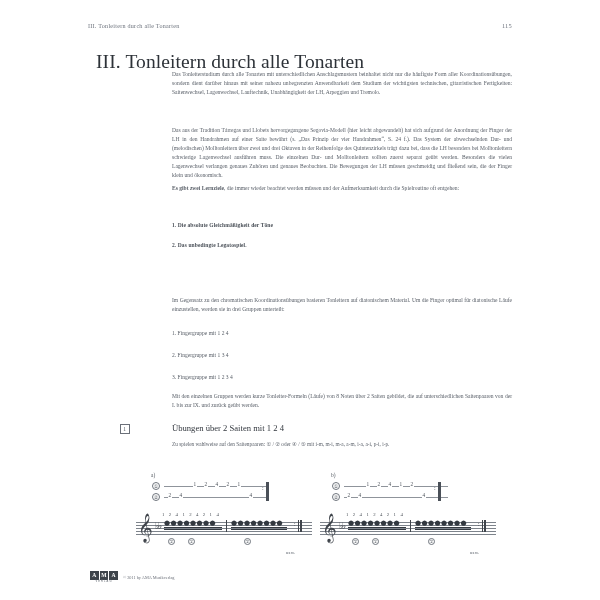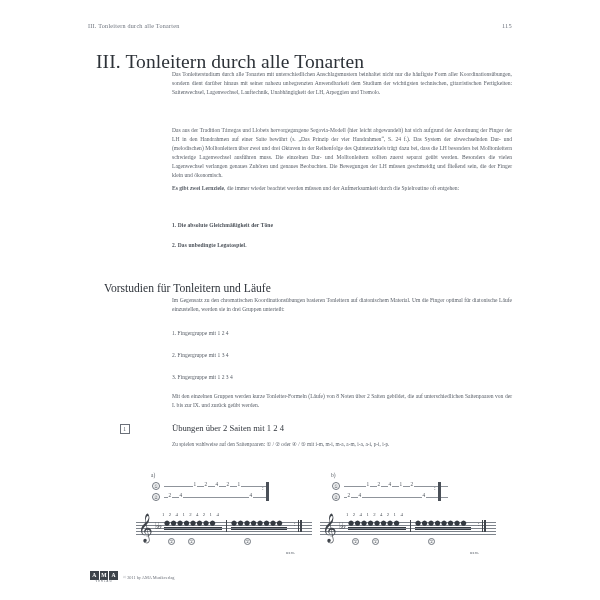--- a/index.html
+++ b/index.html
@@ -378,21 +378,20 @@
   </div>
 
   <div class="col" id="para-block-2">
     <p>Das aus der Tradition Tárregas und Llobets hervorgegangene Segovia-Modell (hier leicht abgewandelt) hat sich aufgrund der Anordnung der Finger der LH in den Handrahmen auf einer Saite bewährt (s. „Das Prinzip der vier Handrahmen“, S. 24 f.). Das System der abwechselnden Dur- und (melodischen) Molltonleitern über zwei und drei Oktaven in der Reihenfolge des Quintenzirkels trägt dazu bei, dass die LH besonders bei Molltonleitern schwierige Lagenwechsel ausführen muss. Die einzelnen Dur- und Molltonleitern sollten zuerst separat geübt werden. Besonders die vielen Lagenwechsel verlangen genaues Zuhören und genaues Beobachten. Die Bewegungen der LH müssen geschmeidig und fließend sein, die der Finger klein und ökonomisch.</p>
   <p style="margin-top: 4px;"><b>Es gibt zwei Lernziele</b>, die immer wieder beachtet werden müssen und der Aufmerksamkeit durch die Spielroutine oft entgehen:</p>
     </div>
 
   <div class="goal" id="goal-1">1. Die absolute Gleichmäßigkeit der Töne</div>
   <div class="goal" id="goal-2">2. Das unbedingte Legatospiel.</div>
 
-  <h2 class="section-heading">Vorstudien für Tonleitern und Läufe</h2>
 
   <div class="col" id="para-block-3">
     <p>Im Gegensatz zu den chromatischen Koordinationsübungen basieren Tonleitern auf diatonischem Material. Um die Finger optimal für diatonische Läufe einzustellen, werden sie in drei Gruppen unterteilt:</p>
   </div>
 
   <div class="fingergroup" id="fg-1">1. Fingergruppe mit 1 2 4</div>
   <div class="fingergroup" id="fg-2">2. Fingergruppe mit 1 3 4</div>
   <div class="fingergroup" id="fg-3">3. Fingergruppe mit 1 2 3 4</div>
 
   <div class="col" id="para-block-4">

